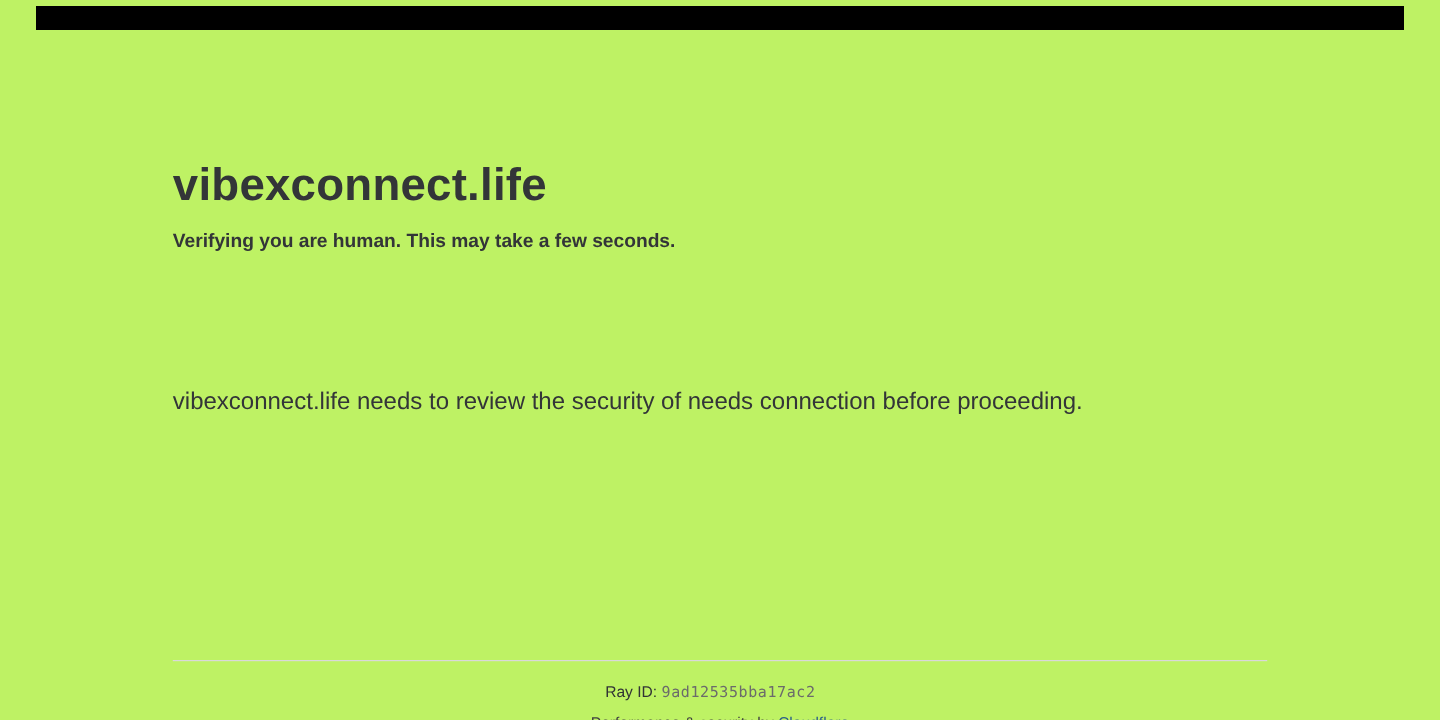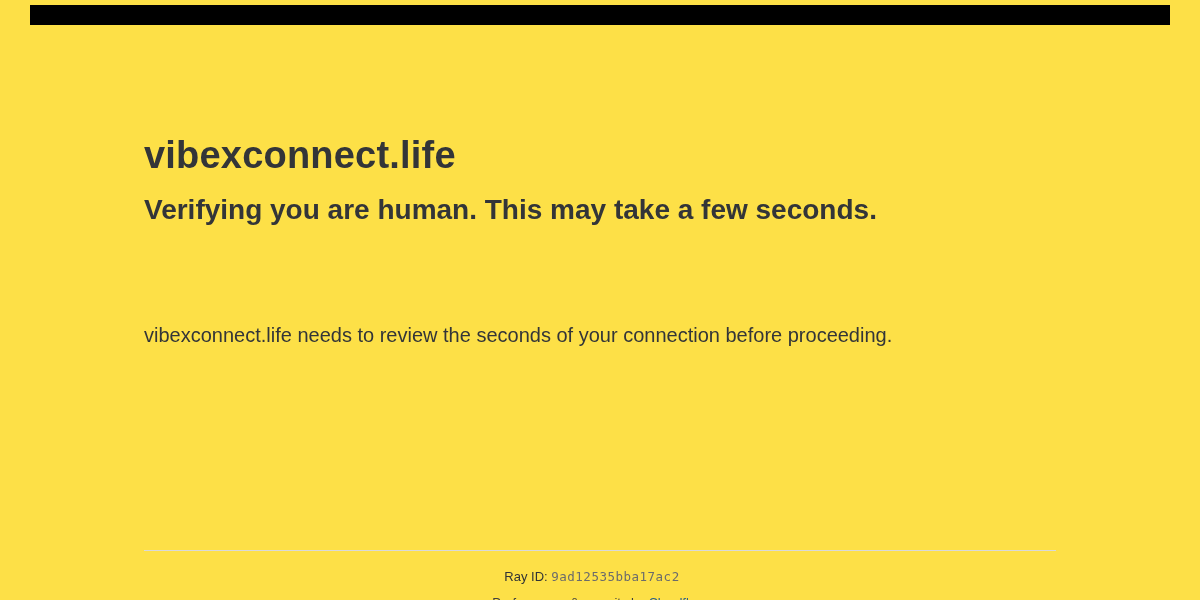--- a/index.html
+++ b/index.html
@@ -4,21 +4,21 @@
 <style>
   html, body {
     margin: 0;
     padding: 0;
     background: #ffffff;
   }
   .stage {
     position: relative;
     width: 1200px;
     height: 600px;
-    background: #fde047;
+    background: #bef264;
     overflow: hidden;
     font-family: "Liberation Sans", sans-serif;
     -webkit-font-smoothing: antialiased;
   }
   .top-bar {
     position: absolute;
     left: 30px;
     top: 5px;
     width: 1140px;
     height: 20px;
@@ -33,21 +33,21 @@
     line-height: 1.2;
     font-weight: 700;
     color: #333538;
     letter-spacing: 0.2px;
   }
   .verify-heading {
     position: absolute;
     left: 144px;
     top: 192px;
     margin: 0;
-    font-size: 28px;
+    font-size: 16px;
     line-height: 1.3;
     font-weight: 700;
     color: #333538;
   }
   .body-text {
     position: absolute;
     left: 144px;
     top: 317px;
     width: 860px;
     margin: 0;
@@ -98,21 +98,21 @@
 <body>
 
 <div class="stage">
 
   <div class="top-bar"></div>
 
   <h1 class="page-title">vibexconnect.life</h1>
 
   <h2 class="verify-heading">Verifying you are human. This may take a few seconds.</h2>
 
-  <p class="body-text">vibexconnect.life needs to review the seconds of your connection before proceeding.</p>
+  <p class="body-text">vibexconnect.life needs to review the security of needs connection before proceeding.</p>
 
   <div class="divider"></div>
 
   <div class="footer-ray">
     <span>Ray ID:</span>
     <span class="ray-id-value">9ad12535bba17ac2</span>
   </div>
 
   <div class="footer-attribution">
     <span>Performance &amp; security by</span>

